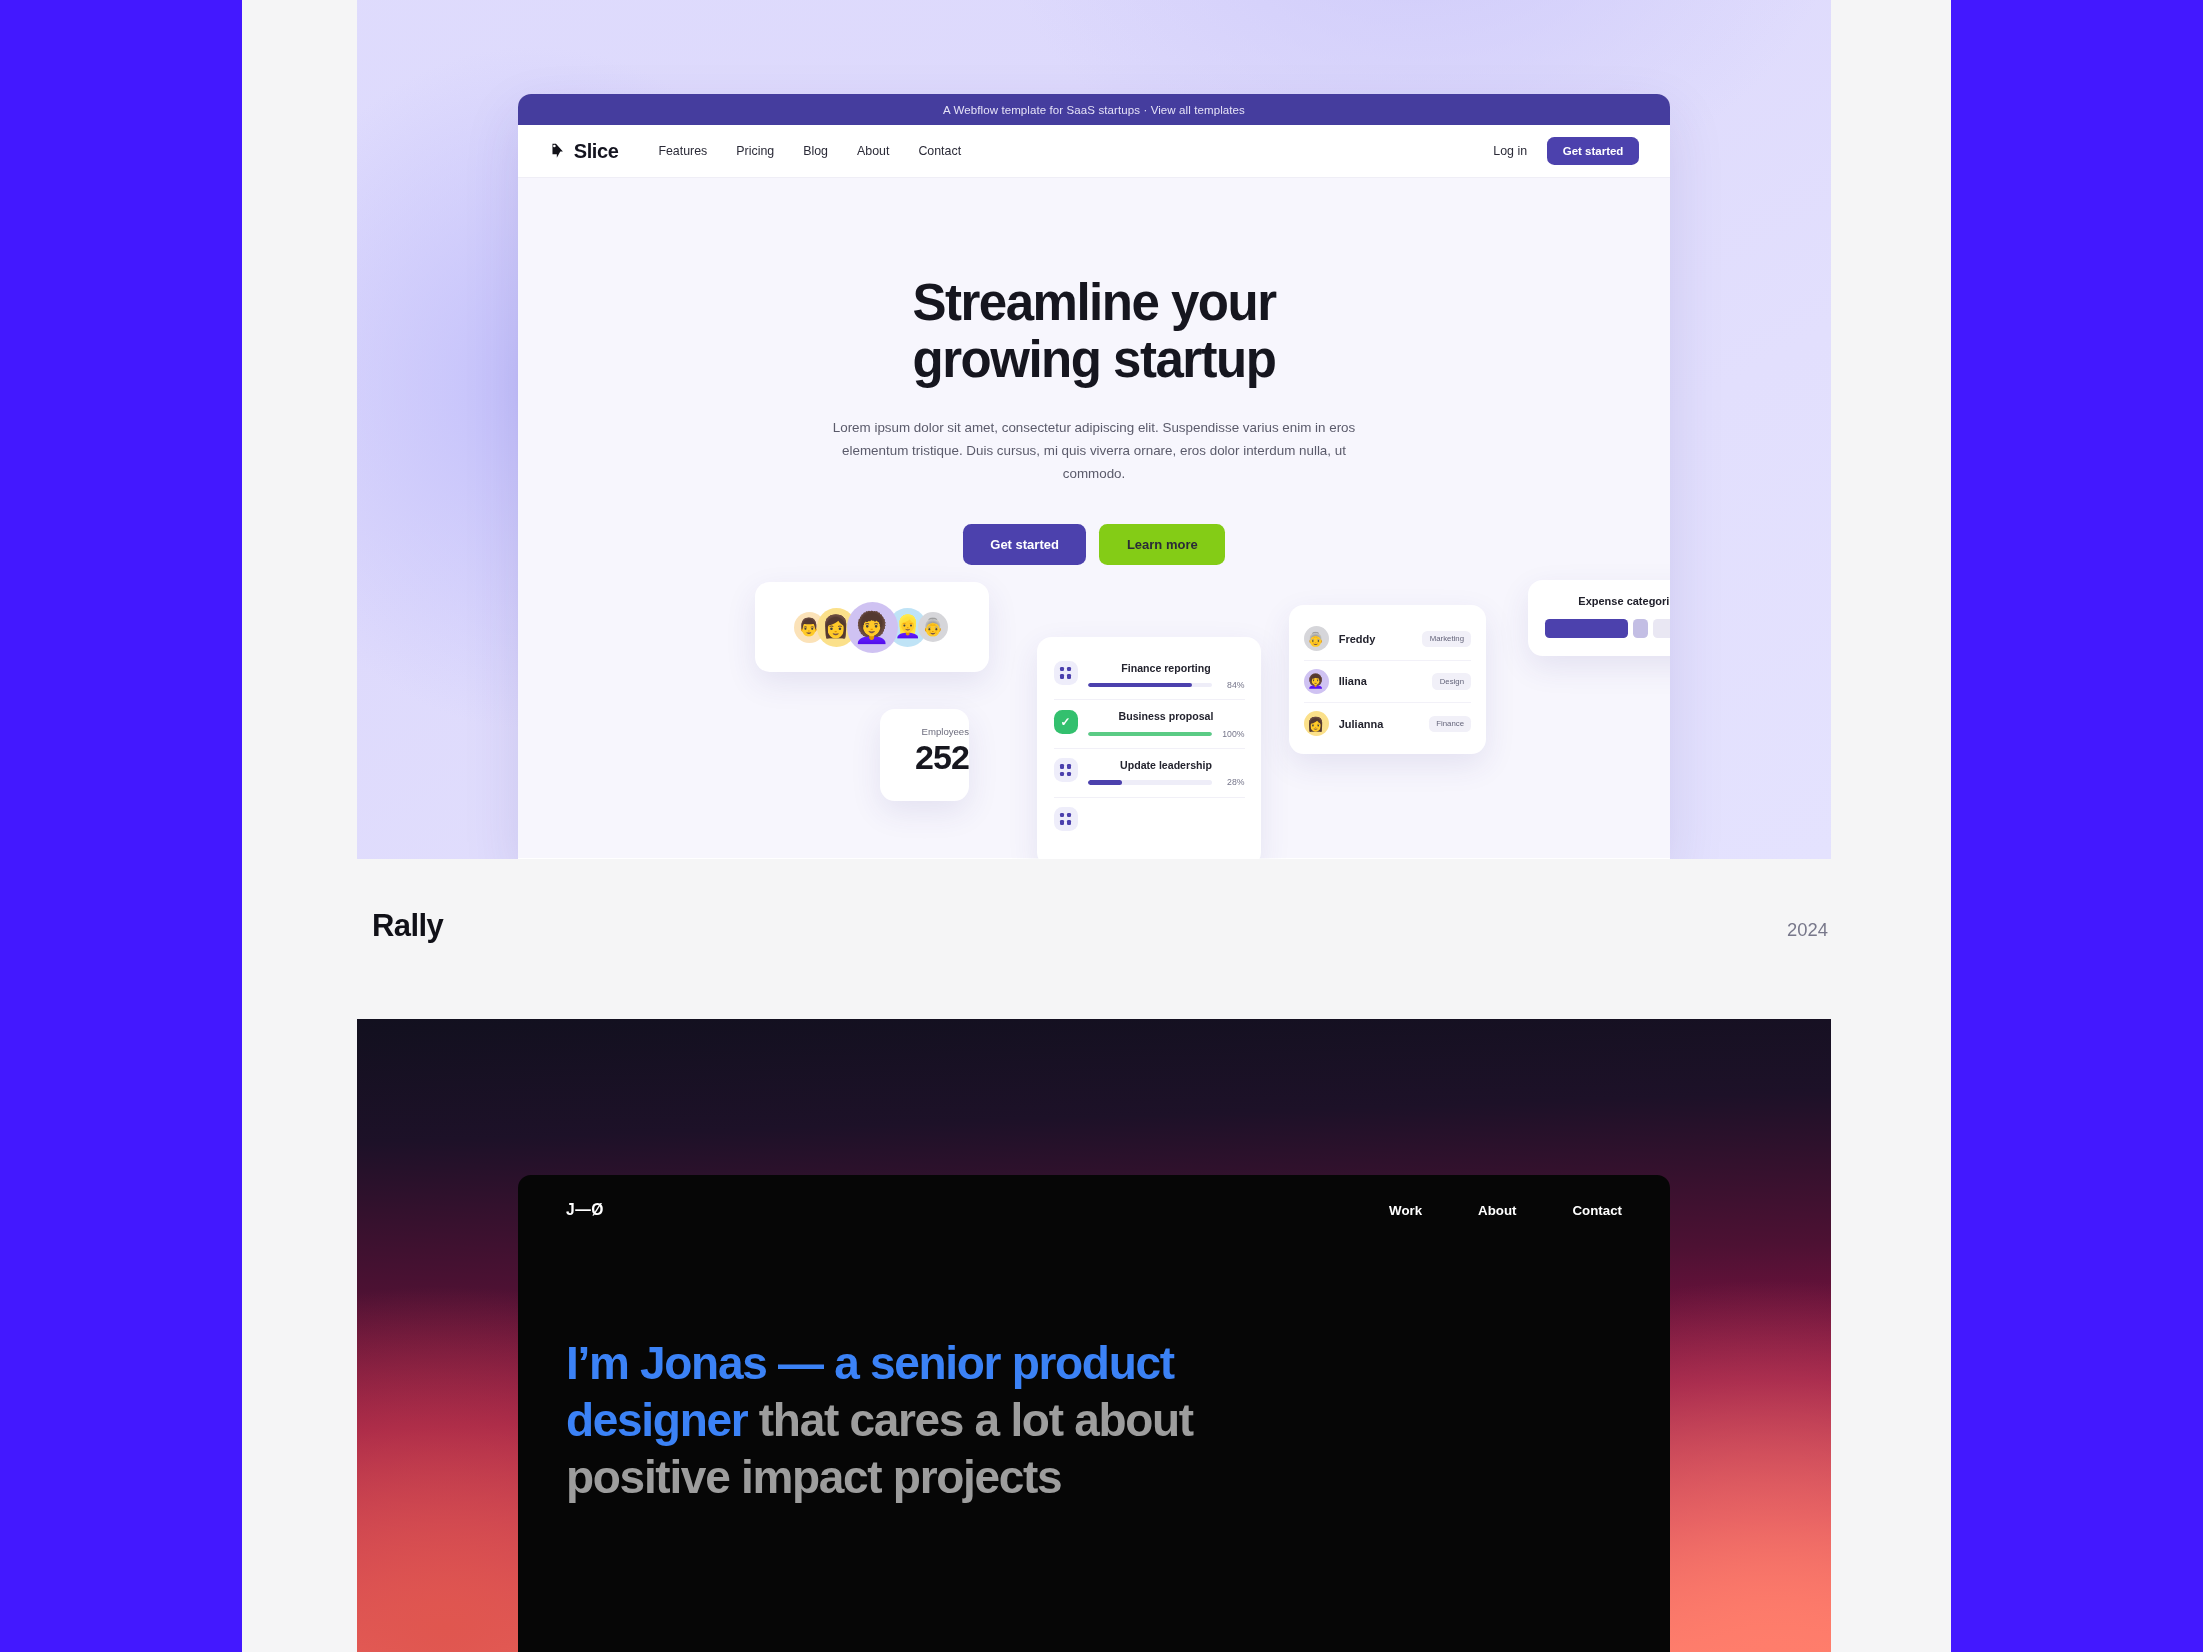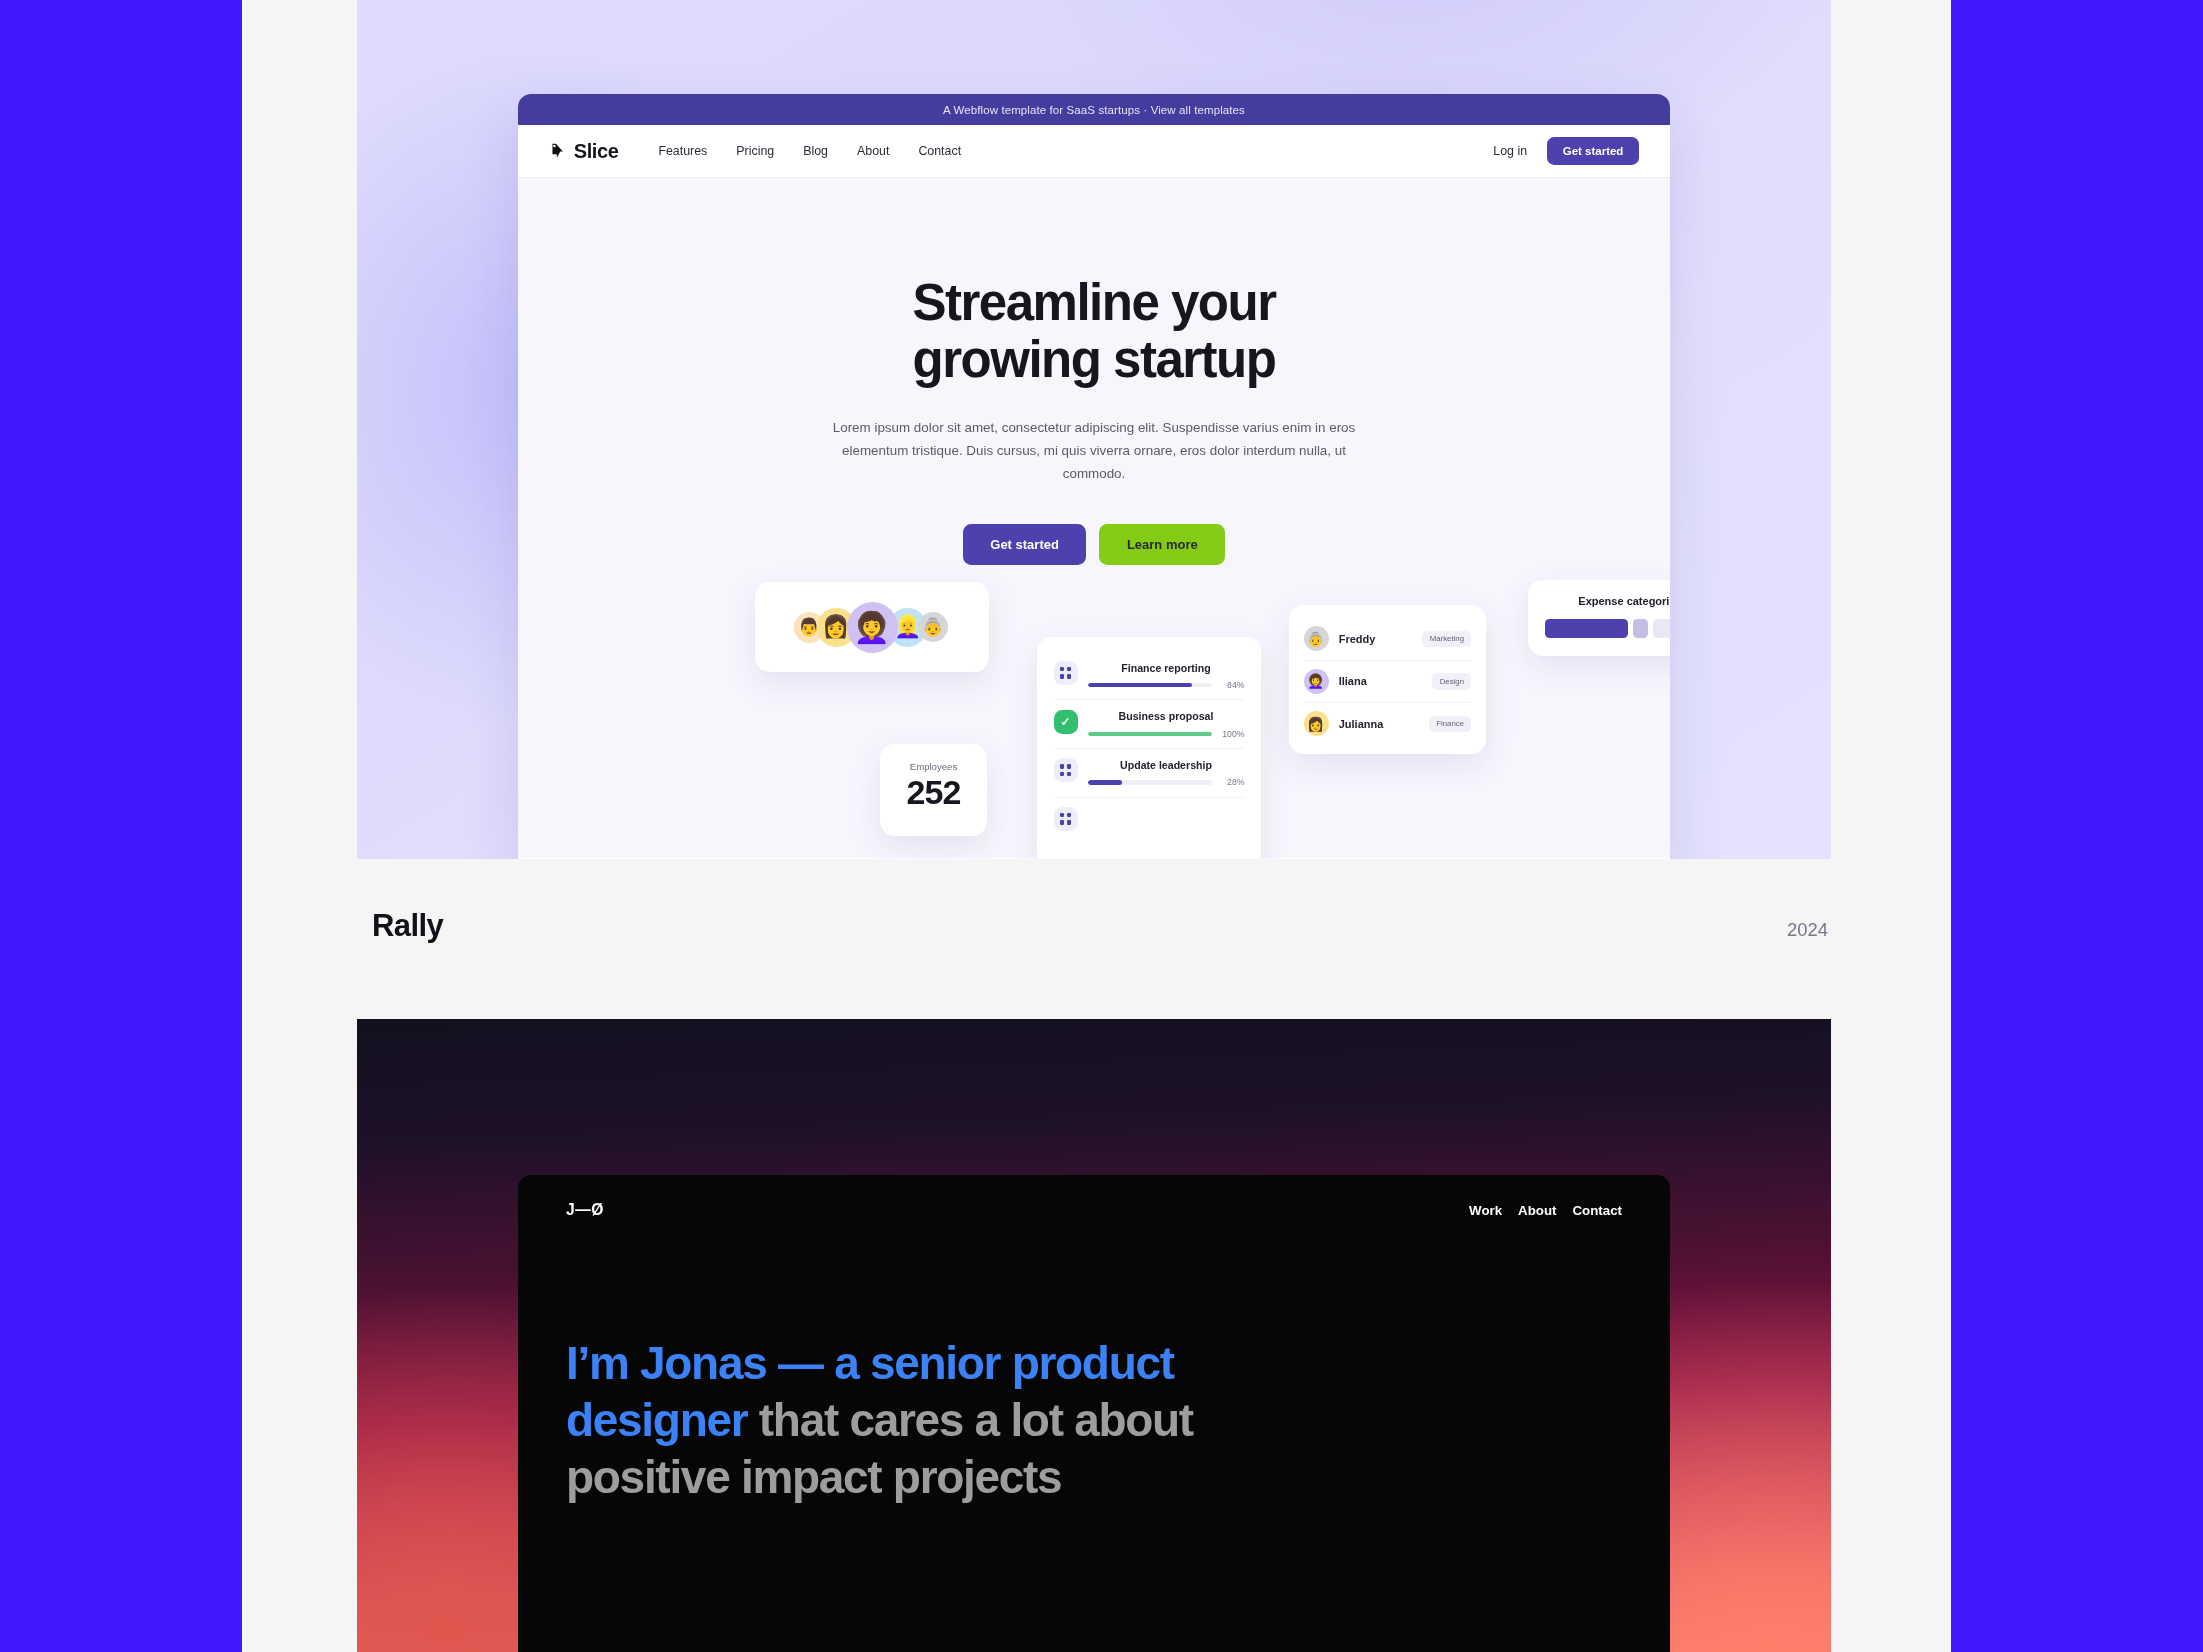--- a/index.html
+++ b/index.html
@@ -96,21 +96,21 @@
 
   .card-avatars { left:237px; top:11px; width:234px; height:90px; }
   .avstack { display:flex; align-items:center; height:100%; padding-left:39px; }
   .av { border-radius:50%; display:flex; align-items:center; justify-content:center; flex:none; }
   .av1 { width:31px; height:31px; background:#fbe2b8; font-size:17.4px; margin-right:-8.3px; }
   .av2 { width:39px; height:39px; background:#fbe08a; font-size:22px; margin-right:-9.2px; }
   .av3 { width:51px; height:51px; background:#cfc2f2; font-size:30px; margin-right:-9.2px; z-index:3; }
   .av4 { width:39px; height:39px; background:#bfe3f6; font-size:22px; margin-right:-9.2px; }
   .av5 { width:30px; height:30px; background:#d6d6da; font-size:17.4px; }
 
-  .card-employees { left:362px; top:138px; width:107px; height:92px; padding-top:16.5px; text-align:center;margin-top:35px; }
+  .card-employees { left:362px; top:138px; width:89px; height:92px; padding-top:16.5px; text-align:right; }
   .emp-label { font-size:9.6px; color:#6d6d7e; }
   .emp-value { font-size:34px; font-weight:700; color:#17171f; letter-spacing:-0.9px; margin-top:1.8px; }
 
   .card-tasks { left:519px; top:66px; width:224px; height:230px; padding:14.7px 16.5px 0; overflow:hidden; }
   .task { display:flex; align-items:flex-start; gap:10px; padding:9.2px 0; border-bottom:0.9px solid #f1f0f7; }
   .task:last-child { border-bottom:none; }
   .t-icon { width:24px; height:24px; border-radius:8.3px; flex:none; display:flex; align-items:center; justify-content:center; }
   .t-icon.grid { background:#eeedfa; }
   .t-icon.done { background:#33c06e; }
   .dots { display:grid; grid-template-columns:4.6px 4.6px; grid-gap:2.8px; }
@@ -159,21 +159,21 @@
     width:1152px; height:478px;
     background:#060606;
     border-radius:13px 13px 0 0;
     overflow:hidden;
   }
   .jonas-nav {
     height:70px; display:flex; align-items:center;
     padding:0 48px;
   }
   .j-logo { font-size:15.6px; font-weight:700; color:#fff; letter-spacing:0.5px; }
-  .j-links { margin-left:auto; display:flex; gap:16px;text-align:center; }
+  .j-links { margin-left:auto; display:flex; gap:56px;text-align:center; }
   .j-links span { font-size:13.3px; font-weight:700; color:#fff; }
   .jonas-h1 {
     margin:90px 48px 0;
     font-size:46px; line-height:1.24; font-weight:700;
     letter-spacing:-1.3px; color:#9d9d9d; max-width:762px;
   }
   .jonas-h1 b { color:#3b82f6; font-weight:700; }
 </style>
 </head>
 <body>

